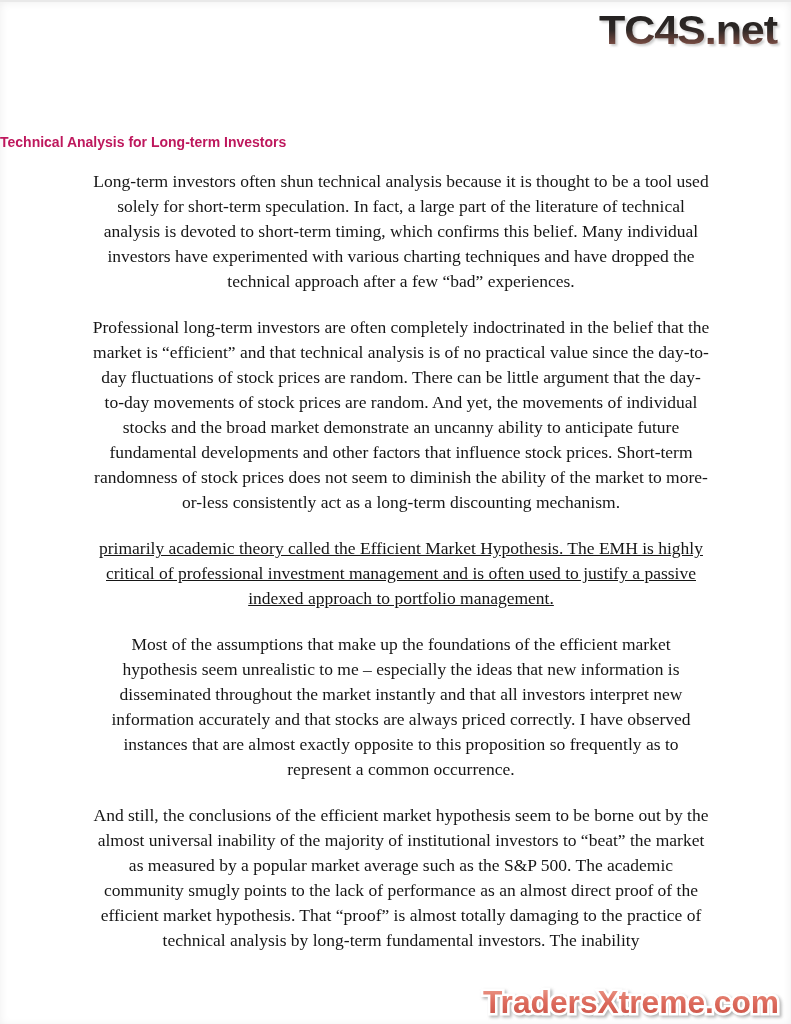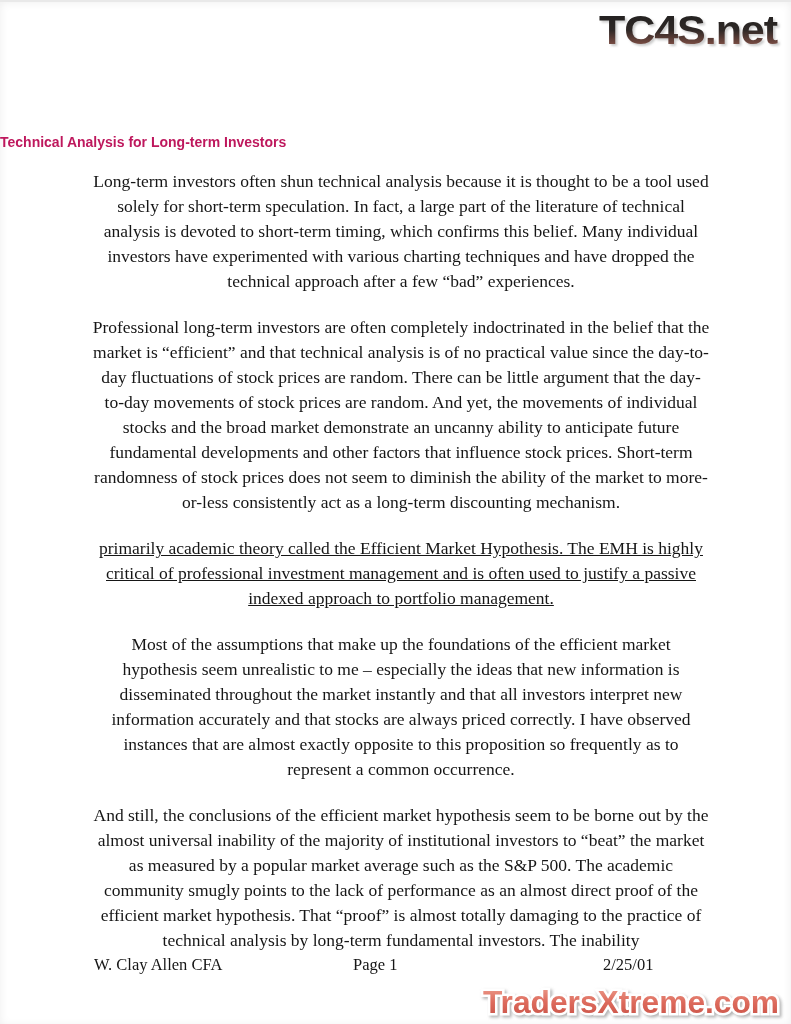--- a/index.html
+++ b/index.html
@@ -135,25 +135,20 @@
 
     <div class="p3">
       <p>primarily academic theory called the Efficient Market Hypothesis.  The EMH is highly critical of professional investment management and is often used to justify a passive indexed approach to portfolio management.</p>
     </div>
 
     <p>Most of the assumptions that make up the foundations of the efficient market hypothesis seem unrealistic to me – especially the ideas that new information is disseminated throughout the market instantly and that all investors interpret new information accurately and that stocks are always priced correctly. I have observed instances that are almost exactly opposite to this proposition so frequently as to represent a common occurrence.</p>
 
     <p>And still, the conclusions of the efficient market hypothesis seem to be borne out by the almost universal inability of the majority of institutional investors to “beat” the market as measured by a popular market average such as the S&amp;P 500. The academic community smugly points to the lack of performance as an almost direct proof of the efficient market hypothesis. That “proof” is almost totally damaging to the practice of technical analysis by long-term fundamental investors. The inability</p>
   </div>
 
-  <div class="footer">
-    <span class="footer-author">W. Clay Allen CFA</span>
-    <span class="footer-page">Page 1</span>
-    <span class="footer-date">2/25/01</span>
-  </div>
 
   <svg class="tx-logo" viewBox="0 0 316 42">
     <defs>
       <linearGradient id="gradTx" x1="0" y1="0" x2="0" y2="1">
         <stop offset="0" stop-color="#eda08f"></stop>
         <stop offset="0.5" stop-color="#dd6a5c"></stop>
         <stop offset="1" stop-color="#c65045"></stop>
       </linearGradient>
     </defs>
     <text x="158" y="31" text-anchor="middle" font-size="31" fill="url(#gradTx)" stroke-width="5" textLength="296" lengthAdjust="spacingAndGlyphs" stroke="#ffffff">TradersXtreme.com</text>

